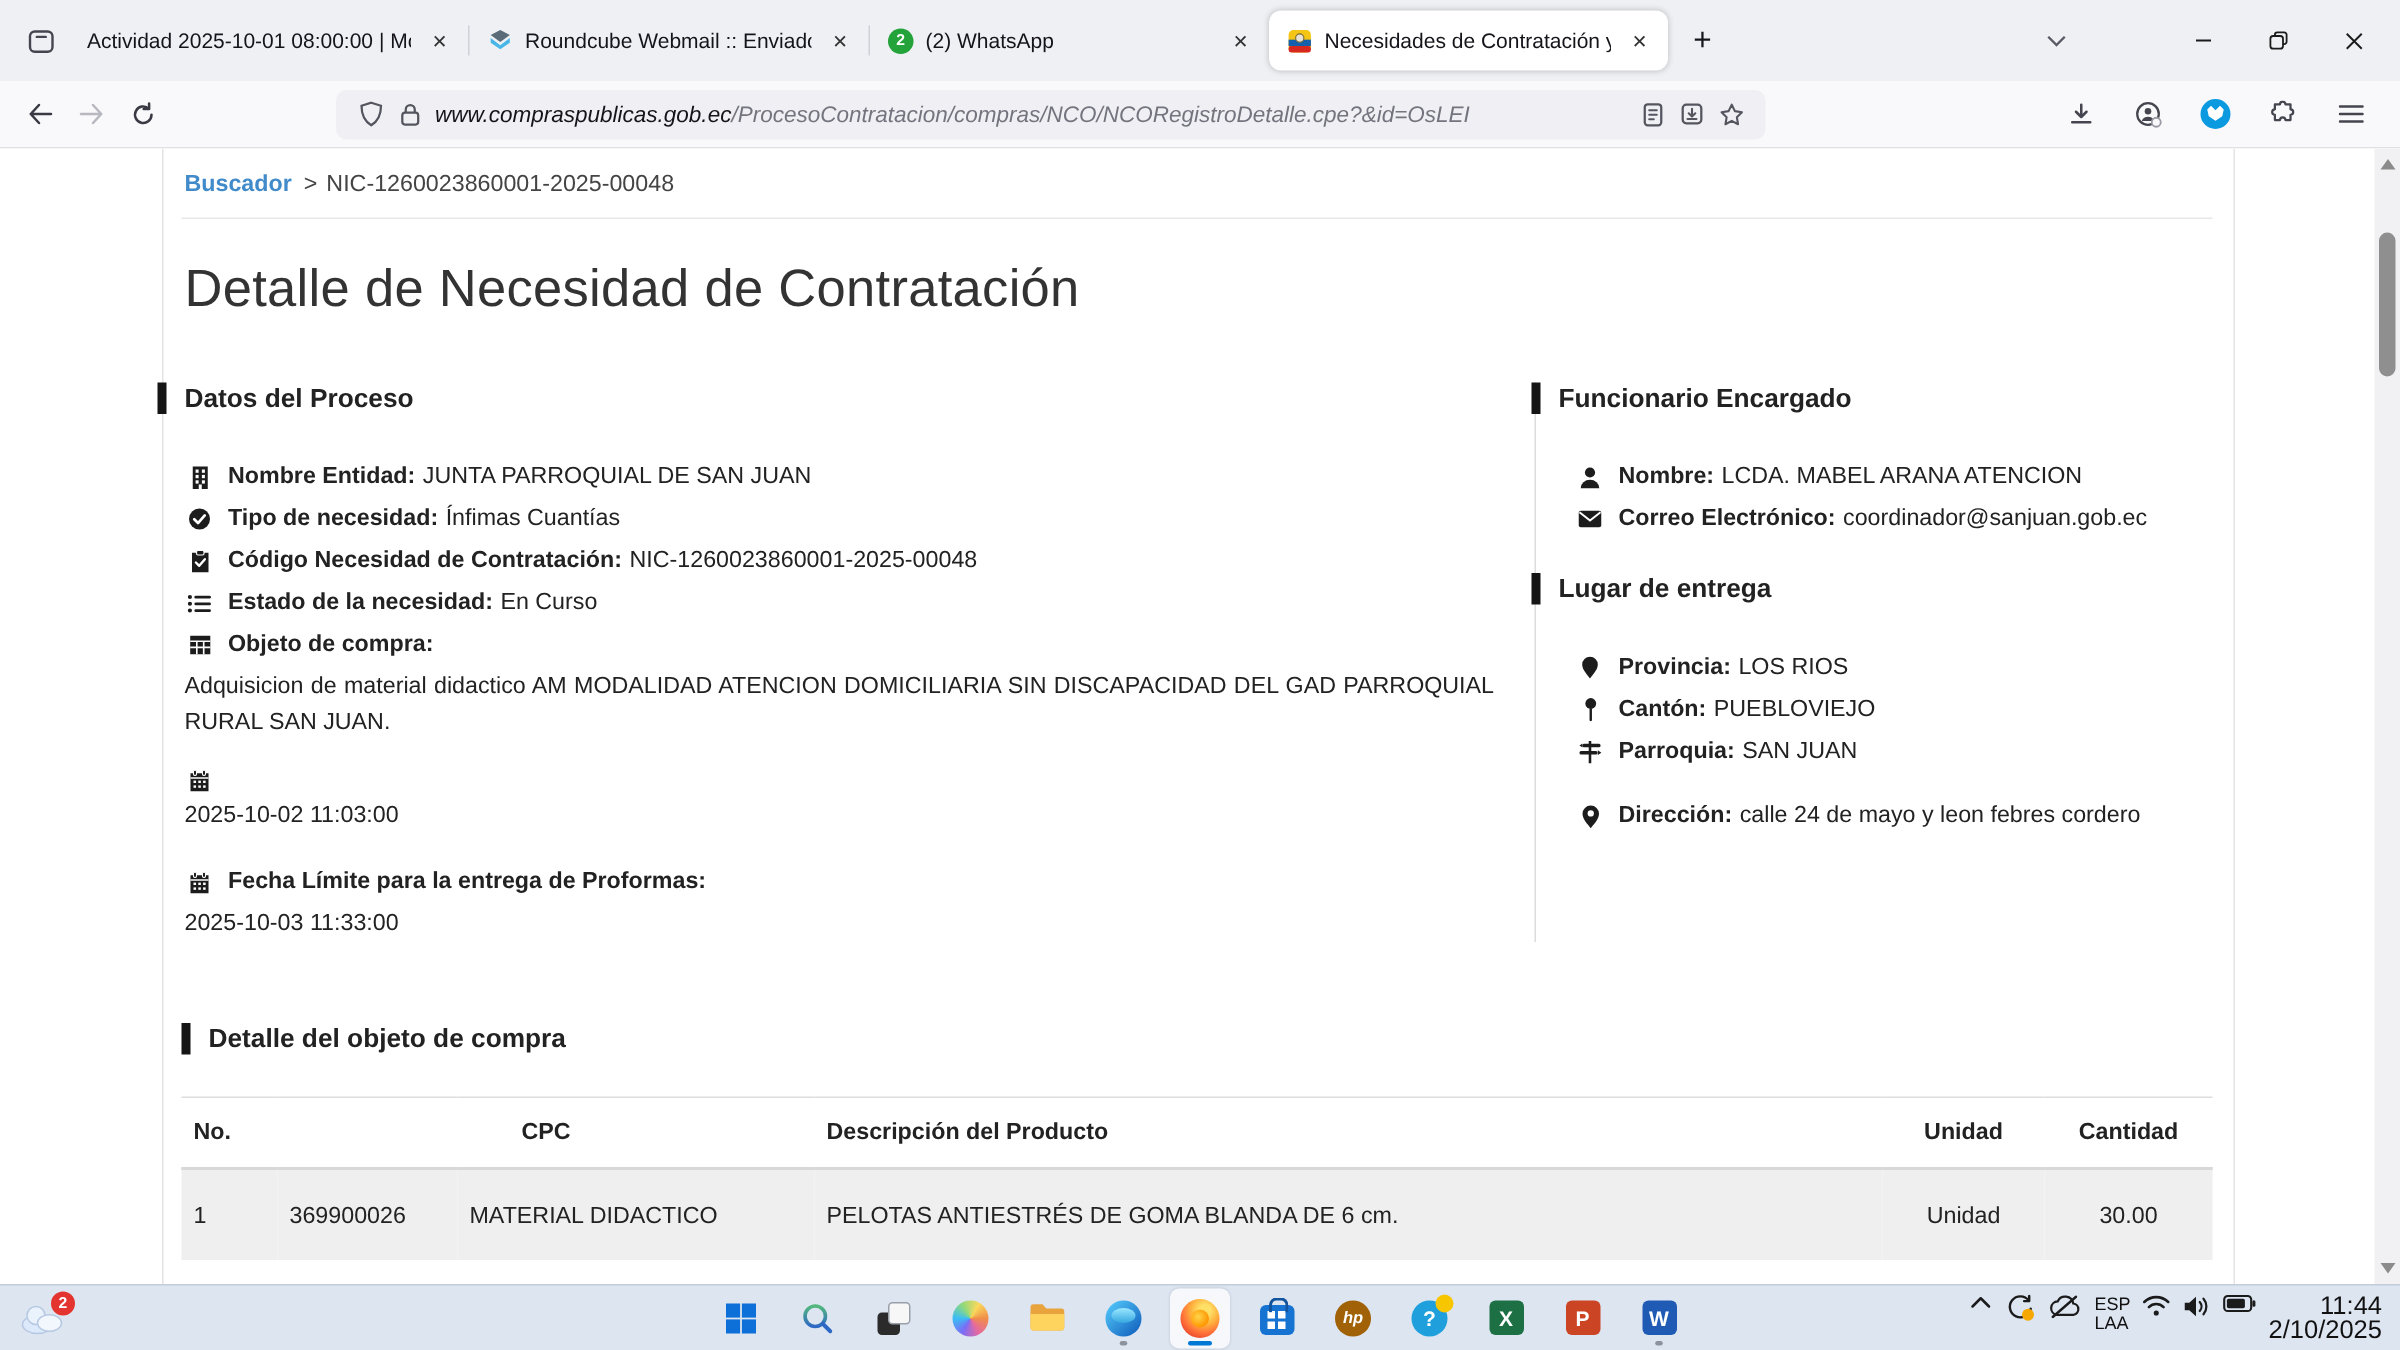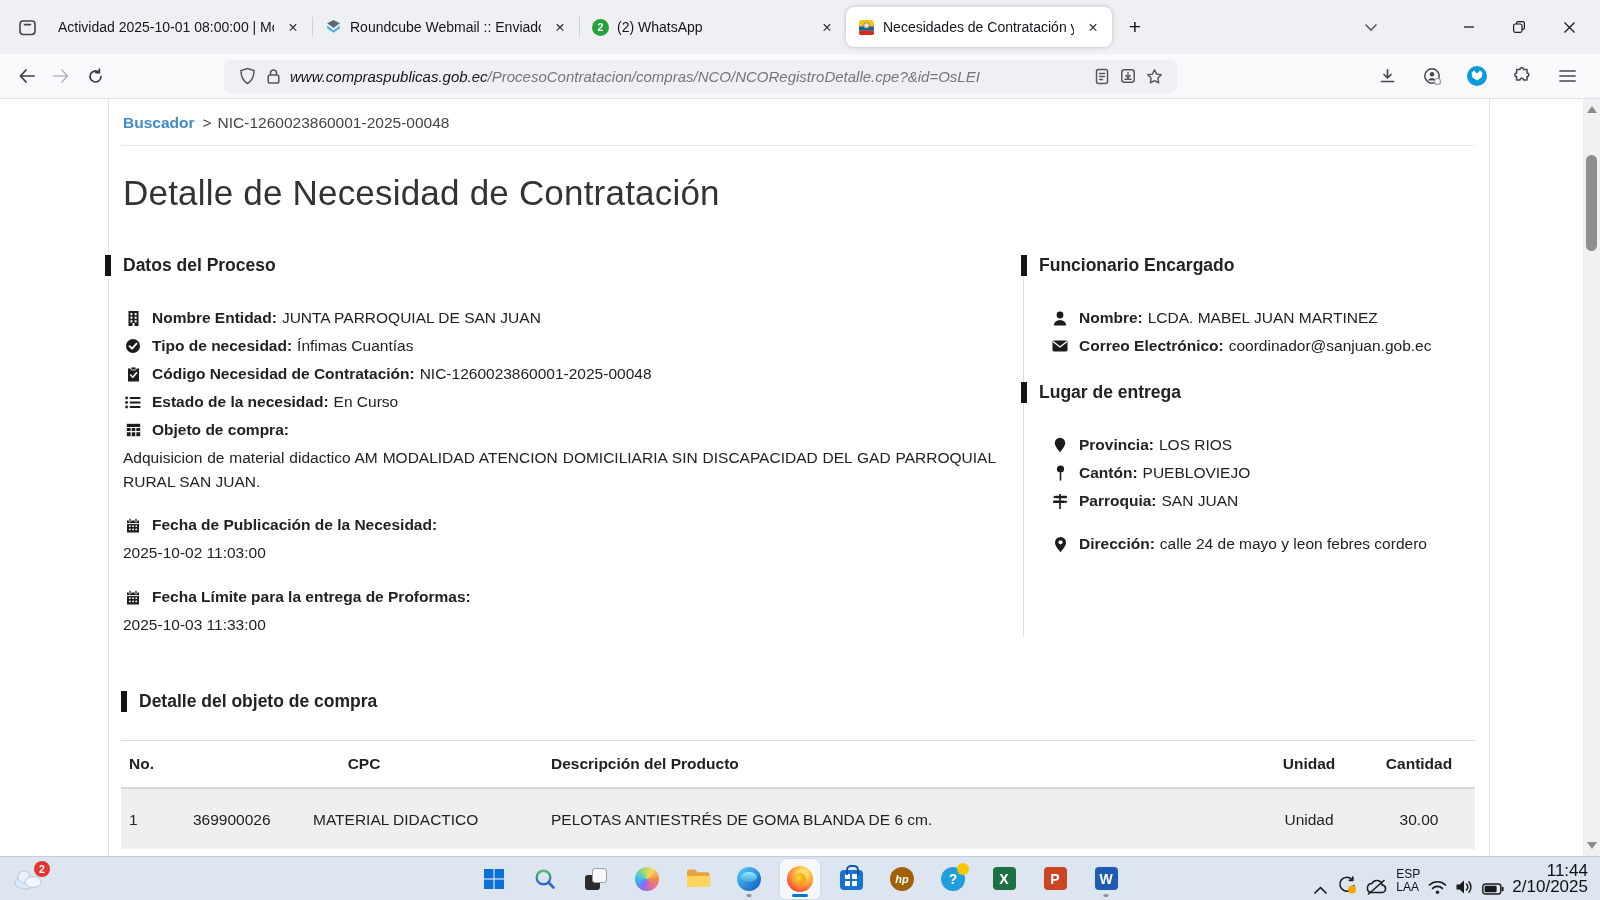--- a/index.html
+++ b/index.html
@@ -115,21 +115,21 @@
   .taskview { position:relative; width:22px; height:22px; }
   .taskview .b1 { position:absolute; left:0; bottom:0; width:15px; height:15px; background:#2b2b2b; border-radius:3px; }
   .taskview .b2 { position:absolute; right:0; top:0; width:15px; height:15px; background:#f7f7f7; border:1px solid #9aa0aa; border-radius:3px; }
   .store-bag { width:23px; height:20px; margin-top:3px; background:#1673d2; border-radius:4px; position:relative;
                display:flex; align-items:center; justify-content:center; }
   .store-bag:before { content:""; position:absolute; top:-5px; left:6px; width:9px; height:8px; border:2px solid #12559e;
                border-bottom:none; border-radius:5px 5px 0 0; }
   .mini-win { display:grid; grid-template-columns:5px 5px; grid-template-rows:5px 5px; gap:1.5px; }
   .mini-win span { background:#fff; }
 
-  .tb-right { margin-left:auto; display:flex; align-items:flex-end; gap:8px; }
+  .tb-right { margin-left:auto; display:flex; align-items:flex-start; gap:8px; }
   .lang { font-size:12px; line-height:13.5px; color:#111; text-align:left; }
   .clock { font-size:17px; line-height:16px; color:#111; text-align:right; }
   .tray-icn { display:flex; align-items:center; justify-content:center; }
 </style>
 </head>
 <body>
 
 <div class="window">
 
   <div class="tabstrip">
@@ -376,21 +376,20 @@
                     <g fill="#fff">
                       <rect x="3" y="7.4" width="1.7" height="1.6"></rect>
                       <rect x="6.2" y="7.4" width="1.7" height="1.6"></rect>
                       <rect x="9.4" y="7.4" width="1.7" height="1.6"></rect>
                       <rect x="3" y="10.6" width="1.7" height="1.6"></rect>
                       <rect x="6.2" y="10.6" width="1.7" height="1.6"></rect>
                       <rect x="9.4" y="10.6" width="1.7" height="1.6"></rect>
                     </g>
                   </svg>
                 </span>
-              <span class="lbl">Fecha de Publicación de la Necesidad:</span>
             </div>
             <div class="date-value">2025-10-02 11:03:00</div>
           </div>
 
           <div class="date-block">
             <div class="ditem">
               <span class="icn">
                   <svg width="14" height="15" viewBox="0 0 14 15">
                     <path d="M1 2.5 h12 v12 h-12 z" fill="#1c1c1c"></path>
                     <rect x="3" y=".5" width="2" height="3.4" rx=".8" fill="#1c1c1c" stroke="#fff" stroke-width=".7"></rect>
@@ -419,21 +418,21 @@
           </div>
           <div class="dlist">
             <div class="ditem">
               <span class="icn">
                   <svg width="14" height="15" viewBox="0 0 14 15">
                     <circle cx="7" cy="4" r="3.4" fill="#1c1c1c"></circle>
                     <path d="M.8 14.5 a6.2 5.6 0 0 1 12.4 0 z" fill="#1c1c1c"></path>
                   </svg>
                 </span>
               <span class="lbl">Nombre:</span>
-              <span class="val">LCDA. MABEL JUAN MARTINEZ</span>
+              <span class="val">LCDA. MABEL ARANA ATENCION</span>
             </div>
             <div class="ditem">
               <span class="icn">
                   <svg width="16" height="12" viewBox="0 0 16 12">
                     <rect x=".5" y=".5" width="15" height="11" rx="1.4" fill="#1c1c1c"></rect>
                     <path d="M1 1.5 L8 7 L15 1.5" fill="none" stroke="#fff" stroke-width="1.3"></path>
                   </svg>
                 </span>
               <span class="lbl">Correo Electrónico:</span>
               <span class="val">coordinador@sanjuan.gob.ec</span>

